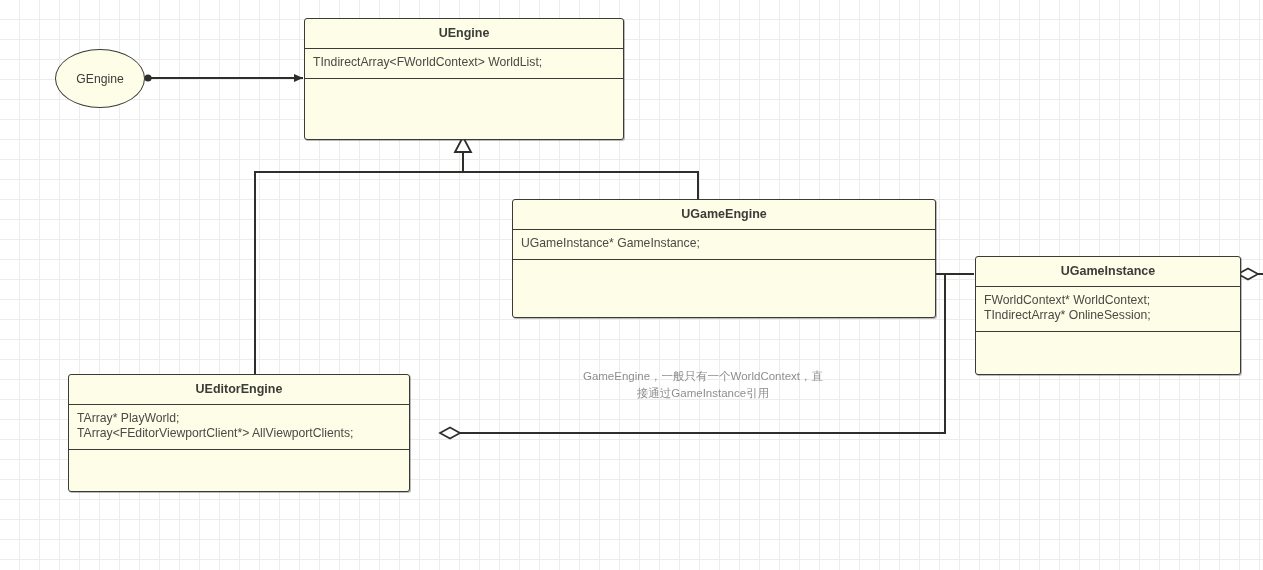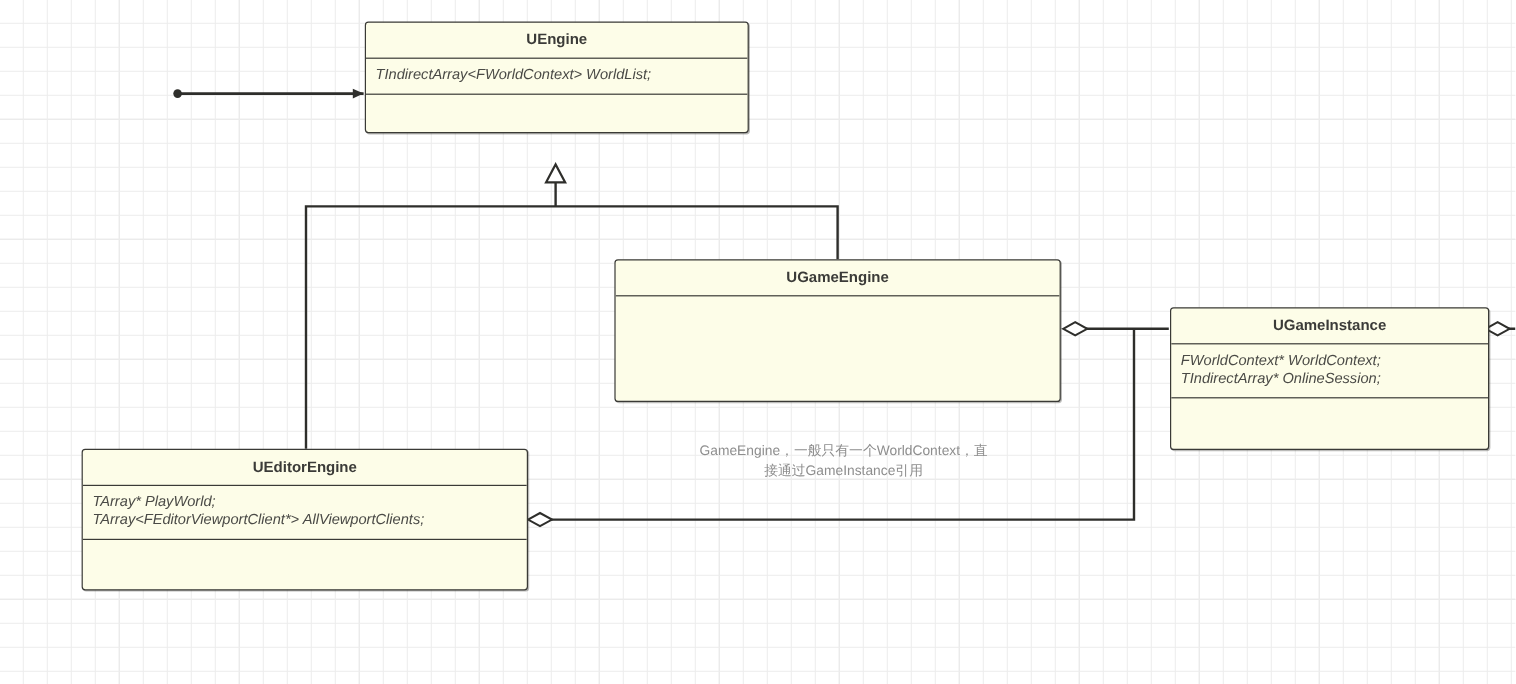--- a/index.html
+++ b/index.html
@@ -47,21 +47,20 @@
     border-bottom: 1.4px solid #3a3a36;
     line-height: 1.1;
   }
   .uml-attrs {
     padding: 6px 8px 7px 8px;
     border-bottom: 1.4px solid #3a3a36;
     font-size: 12.2px;
     color: #4a4a46;
     line-height: 1.28;
     min-height: 16px;
-    font-style: italic;
   }
   .uml-attrs div { white-space: nowrap; }
   .uml-ops {
     min-height: 46px;
   }
   .uml-ellipse {
     position: absolute;
     box-sizing: border-box;
     background: #fdfde8;
     border: 1.7px solid #3a3a36;
@@ -115,44 +114,50 @@
       <path d="M459,433 L945,433 L945,274" stroke="#2e2e2b" stroke-width="2" fill="none"></path>
       <path d="M440,433 L450,427.5 L460,433 L450,438.5 Z" fill="#ffffff" stroke="#2e2e2b" stroke-width="1.7"></path>
     </g>
 
     <g>
       <line x1="1241" y1="274" x2="1263" y2="274" stroke="#2e2e2b" stroke-width="2"></line>
       <path d="M1238,274 L1248,268.5 L1258,274 L1248,279.5 Z" fill="#ffffff" stroke="#2e2e2b" stroke-width="1.7"></path>
     </g>
   </svg>
 
+  <div class="uml-ellipse" style="left:55px; top:49px; width:90px; height:59px;">
+    <span>GEngine</span>
+  </div>
 
-  <div class="uml-class" style="left:304px; top:18px; width:320px; height:93px;">
+  <div class="uml-class" style="left:304px; top:18px; width:320px; height:122px;">
     <div class="uml-title">UEngine</div>
     <div class="uml-attrs">
       <div>TIndirectArray&lt;FWorldContext&gt; WorldList;</div>
     </div>
     <div class="uml-ops"></div>
   </div>
 
-  <div class="uml-class" style="left:512px; top:216px; width:372px; height:119px;">
+  <div class="uml-class" style="left:512px; top:199px; width:424px; height:119px;">
     <div class="uml-title">UGameEngine</div>
+    <div class="uml-attrs">
+      <div>UGameInstance* GameInstance;</div>
+    </div>
     <div class="uml-ops"></div>
   </div>
 
   <div class="uml-class" style="left:975px; top:216px; width:266px; height:119px;margin-top:40px;">
     <div class="uml-title">UGameInstance</div>
     <div class="uml-attrs">
       <div>FWorldContext* WorldContext;</div>
       <div>TIndirectArray* OnlineSession;</div>
     </div>
     <div class="uml-ops"></div>
   </div>
 
-  <div class="uml-class" style="left:68px; top:374px; width:372px; height:118px;">
+  <div class="uml-class" style="left:68px; top:374px; width:342px; height:118px;">
     <div class="uml-title">UEditorEngine</div>
     <div class="uml-attrs">
       <div>TArray* PlayWorld;</div>
       <div>TArray&lt;FEditorViewportClient*&gt; AllViewportClients;</div>
     </div>
     <div class="uml-ops"></div>
   </div>
 
   <div class="note" style="left:513px; top:368px; width:380px;">GameEngine，一般只有一个WorldContext，直
 接通过GameInstance引用</div>

